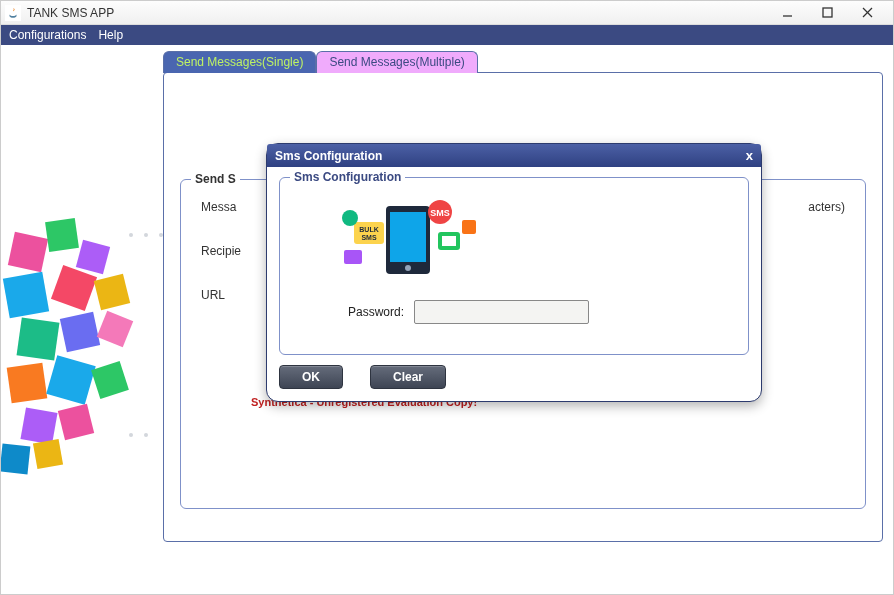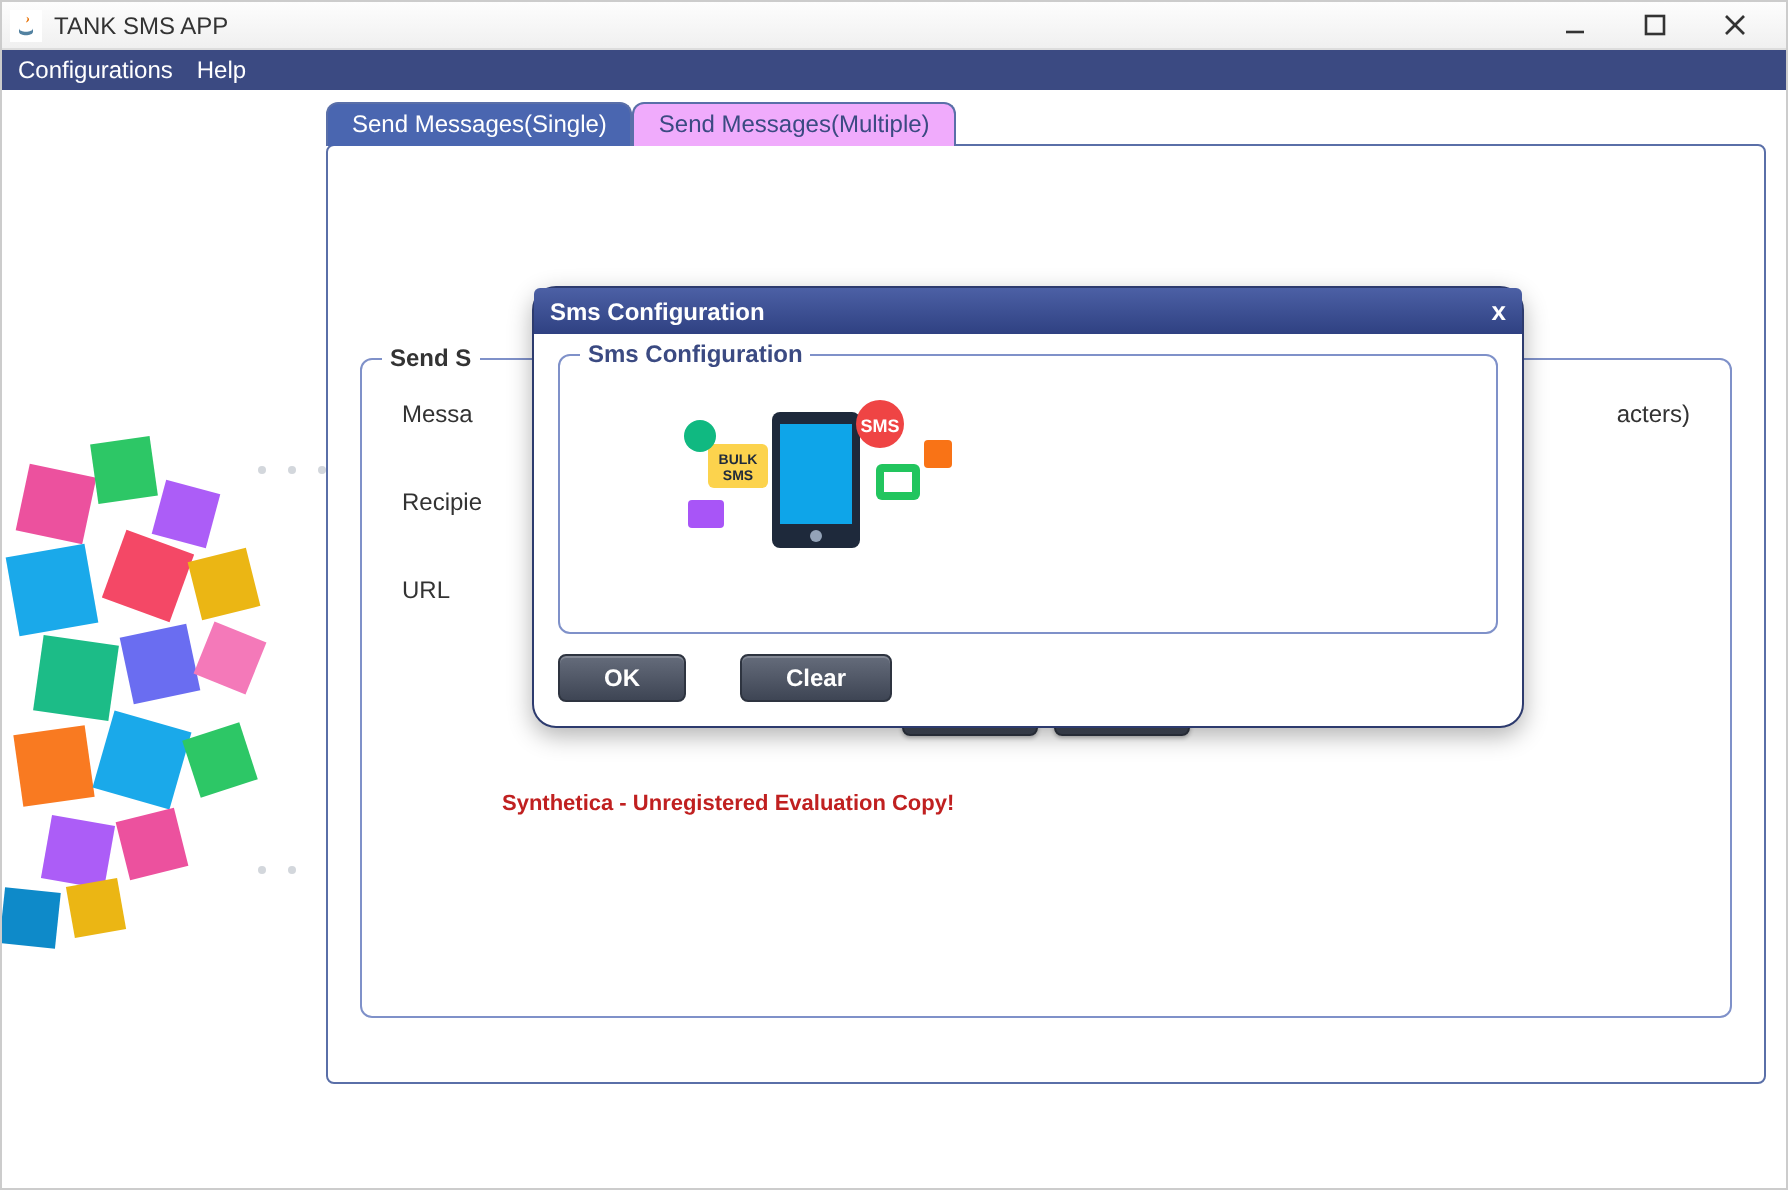--- a/index.html
+++ b/index.html
@@ -78,21 +78,21 @@
     padding: 3px 12px;
     font-size: 12px;
     background: #f0abfc;
     color: #3b4a82;
     cursor: pointer;
     position: relative;
     top: 1px;
   }
   .tab.active {
     background: #4a66b0;
-    color: #ffffff;
+    color: #bef264;
     font-weight: normal;
   }
   .tab-content {
     border: 1px solid #5a6fa8;
     border-radius: 4px;
     height: 470px;
     background: #fff;
     padding: 16px;
   }
   .group-box {
@@ -333,20 +333,24 @@
             <rect x="60" y="24" width="30" height="22" rx="3" fill="#fcd34d"></rect>
             <text x="75" y="34" text-anchor="middle" font-size="7" font-weight="bold" fill="#1e293b">BULK</text>
             <text x="75" y="42" text-anchor="middle" font-size="7" font-weight="bold" fill="#1e293b">SMS</text>
             <rect x="144" y="34" width="22" height="18" rx="3" fill="#22c55e"></rect>
             <rect x="148" y="38" width="14" height="10" fill="#fff"></rect>
             <rect x="50" y="52" width="18" height="14" rx="2" fill="#a855f7"></rect>
             <rect x="168" y="22" width="14" height="14" rx="2" fill="#f97316"></rect>
             <circle cx="56" cy="20" r="8" fill="#10b981"></circle>
           </svg>
         </div>
+        <div class="dlg-row">
+          <span class="dlg-label">Password:</span>
+          <input class="dlg-input pw" type="password" value="" style="">
+        </div>
       </div>
       <div class="dialog-buttons">
         <button class="dlg-btn">OK</button>
         <button class="dlg-btn">Clear</button>
       </div>
     </div>
   </div>
 
 </div>
 

